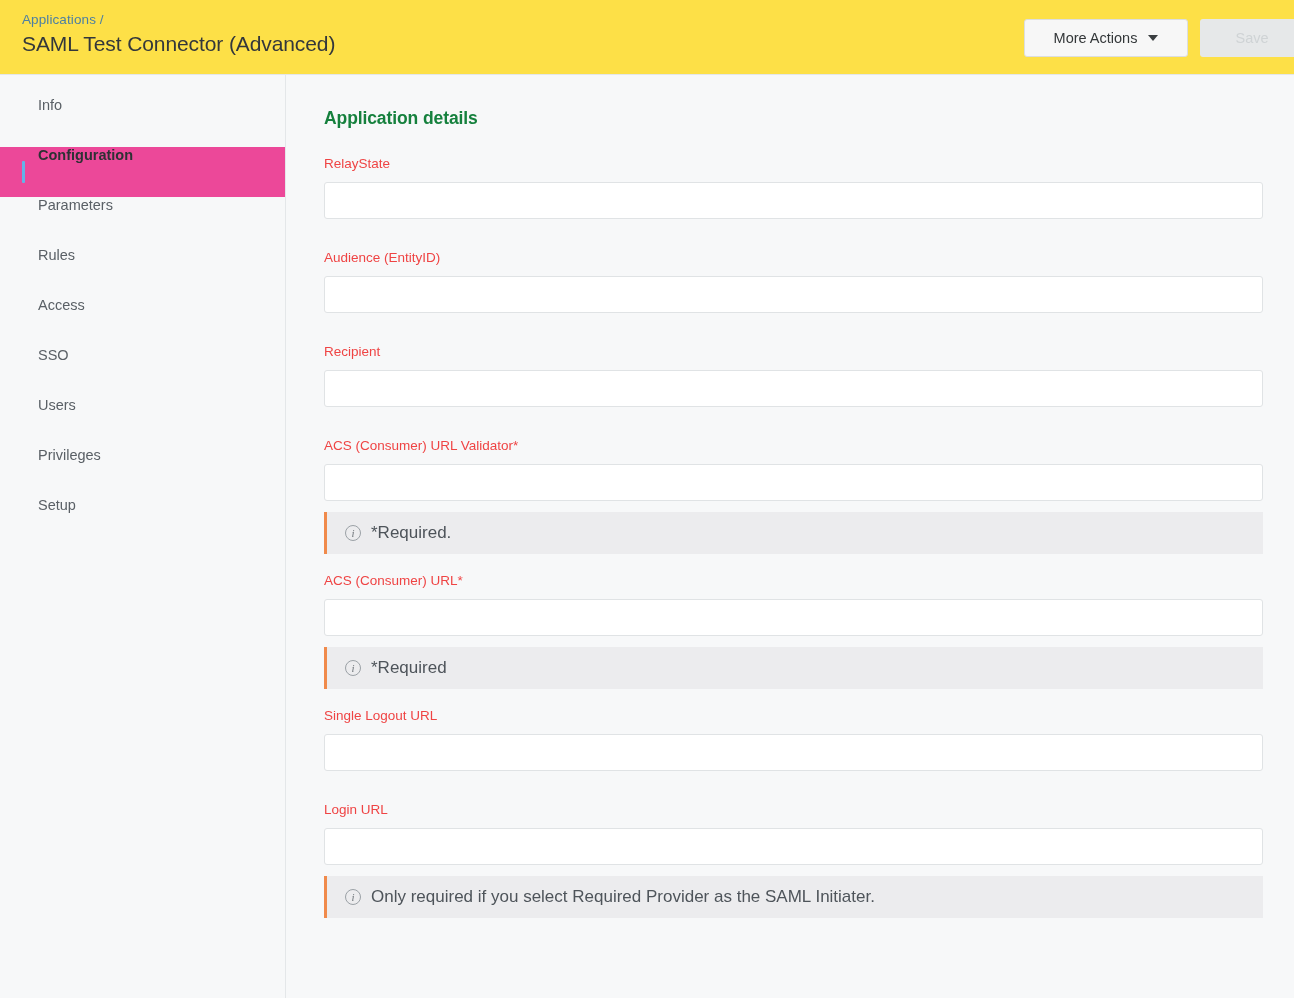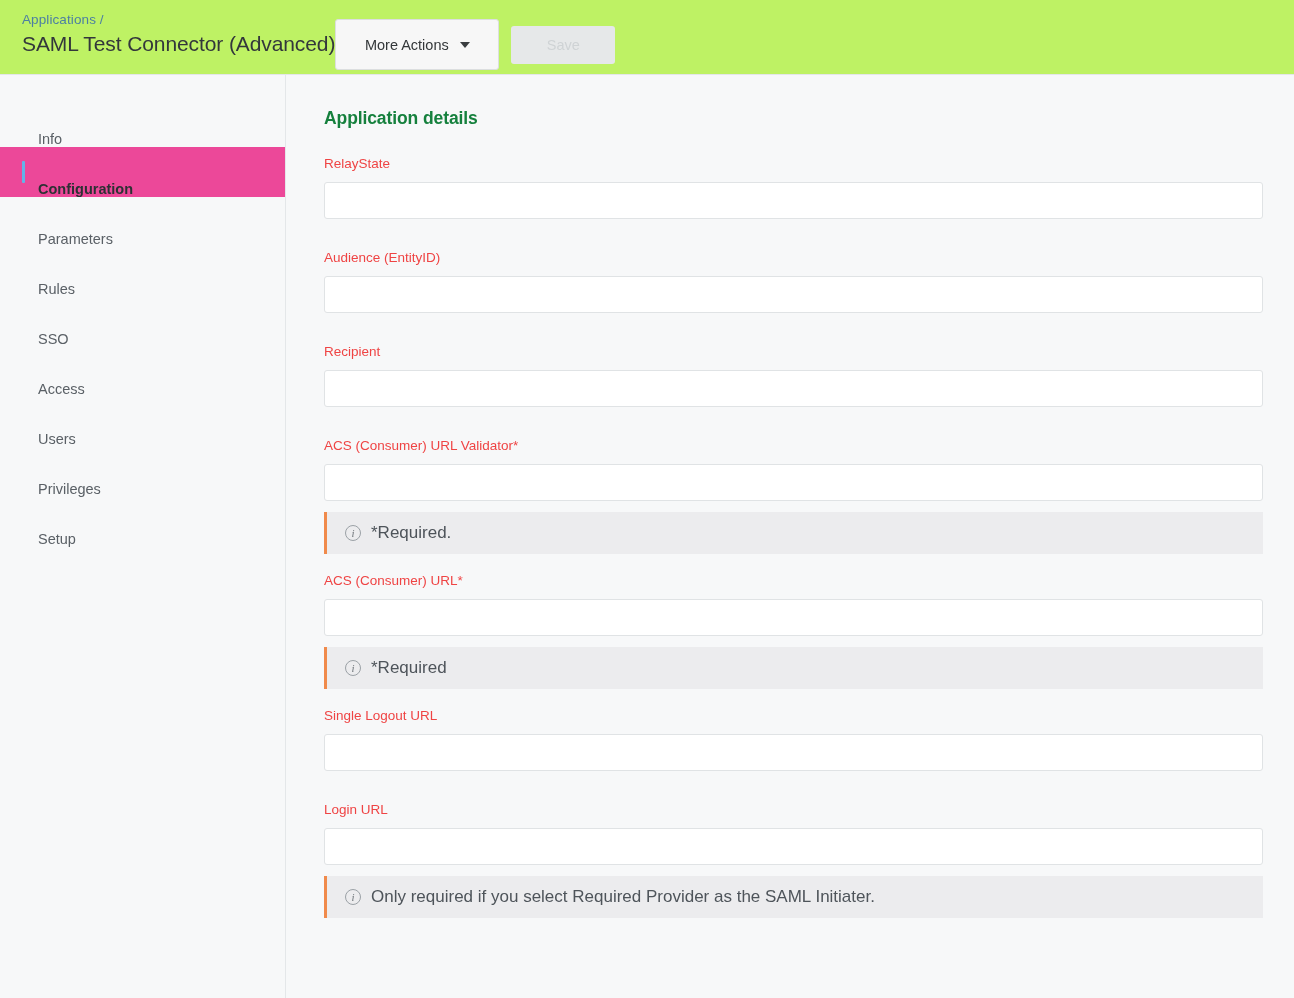--- a/index.html
+++ b/index.html
@@ -13,24 +13,25 @@
     overflow: hidden;
     background: #f7f8f9;
     font-family: "Liberation Sans", sans-serif;
     -webkit-font-smoothing: antialiased;
   }
 
   
   #header {
     position: relative;
     height: 75px;
-    background: #bef264;
+    background: #fde047;
     border-bottom: 1px solid #e4e7e9;
     display: flex;
     align-items: flex-start;
+    justify-content: space-between;
   }
   #header-titles {
     padding: 11px 0 0 22px;
   }
   #breadcrumb {
     font-size: 13.5px;
     color: #4c7fa3;
     line-height: 18px;
     letter-spacing: 0.1px;
   }
@@ -42,21 +43,21 @@
     letter-spacing: -0.1px;
   }
   #header-actions {
     display: flex;
     align-items: center;
     gap: 12px;
     padding: 19px 0 0 0;
     margin-right: -10px;
   }
   #more-actions-btn {
-    height: 51px;
+    height: 38px;
     min-width: 164px;
     background: #f7f7f7;
     border: 1px solid #dcdedf;
     border-radius: 3px;
     color: #333739;
     font-size: 14.5px;
     font-family: "Liberation Sans", sans-serif;
     display: flex;
     align-items: center;
     justify-content: center;
@@ -99,21 +100,21 @@
     width: 286px;
     flex: 0 0 286px;
     border-right: 1px solid #e4e7e9;
     padding-top: 22px;
     background: #f7f8f9;
   }
   .nav-item {
     position: relative;
     height: 50px;
     display: flex;
-    align-items: flex-end;
+    align-items: flex-start;
     padding-left: 38px;
     font-size: 14.5px;
     color: #5a6066;
     cursor: pointer;
   }
   .nav-item.active {
     background: #ec4899;
     color: #2d3134;
     font-weight: bold;
   }
@@ -223,24 +224,24 @@
       <div class="nav-item active">
         <span>Configuration</span>
       </div>
       <div class="nav-item">
         <span>Parameters</span>
       </div>
       <div class="nav-item">
         <span>Rules</span>
       </div>
       <div class="nav-item">
+        <span>Access</span>
+      </div>
+      <div class="nav-item">
         <span>SSO</span>
-      </div>
-      <div class="nav-item">
-        <span>Access</span>
       </div>
       <div class="nav-item">
         <span>Users</span>
       </div>
       <div class="nav-item">
         <span>Privileges</span>
       </div>
       <div class="nav-item">
         <span>Setup</span>
       </div>

